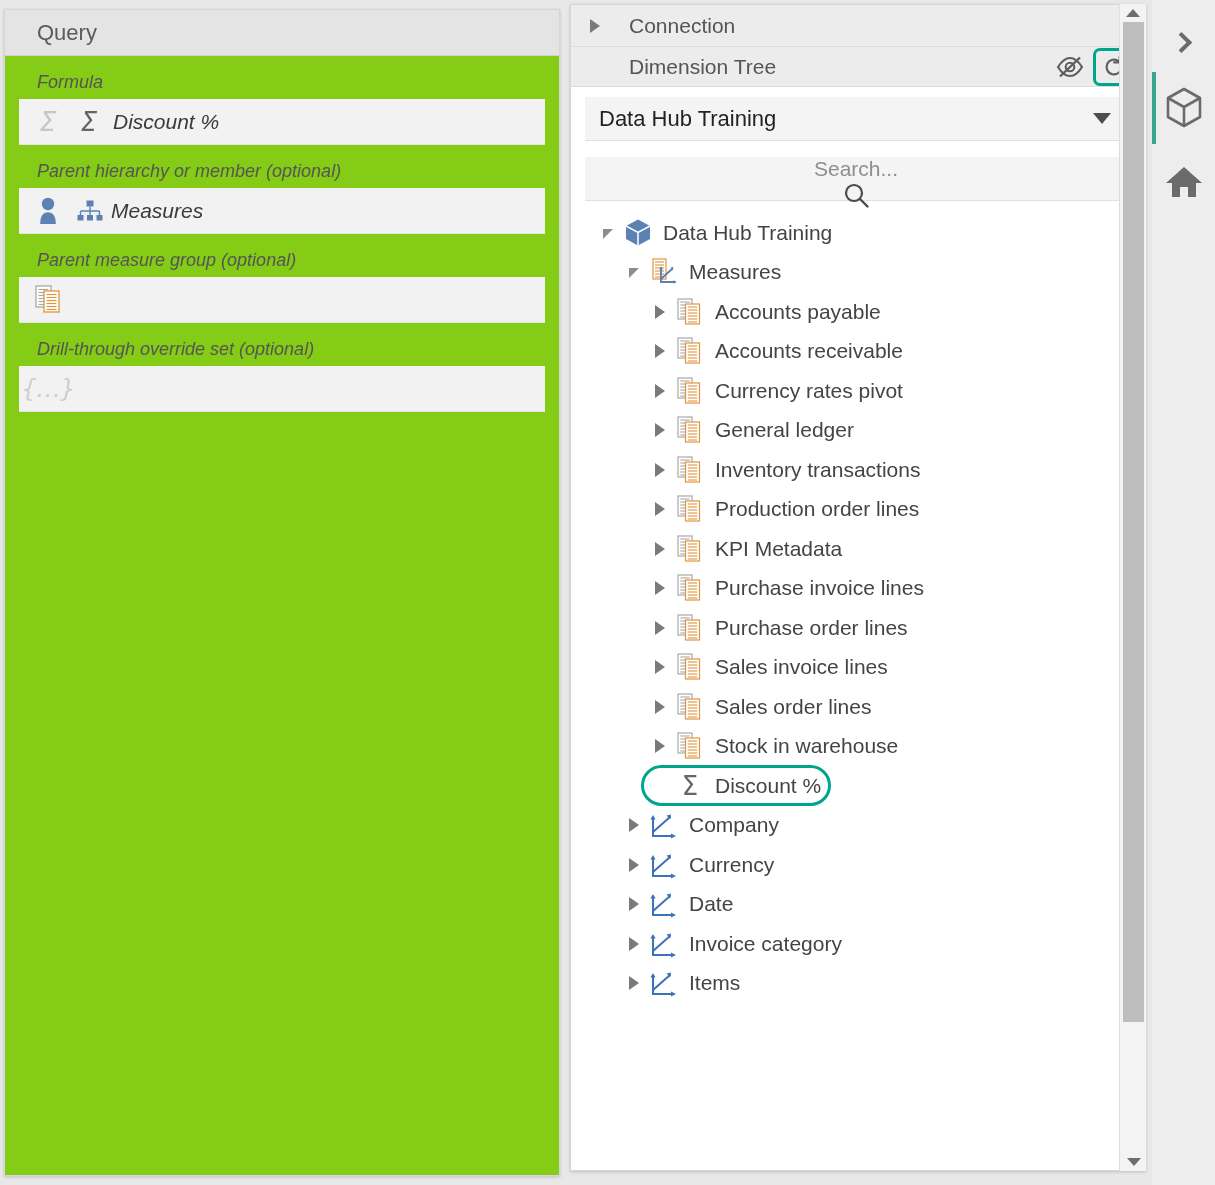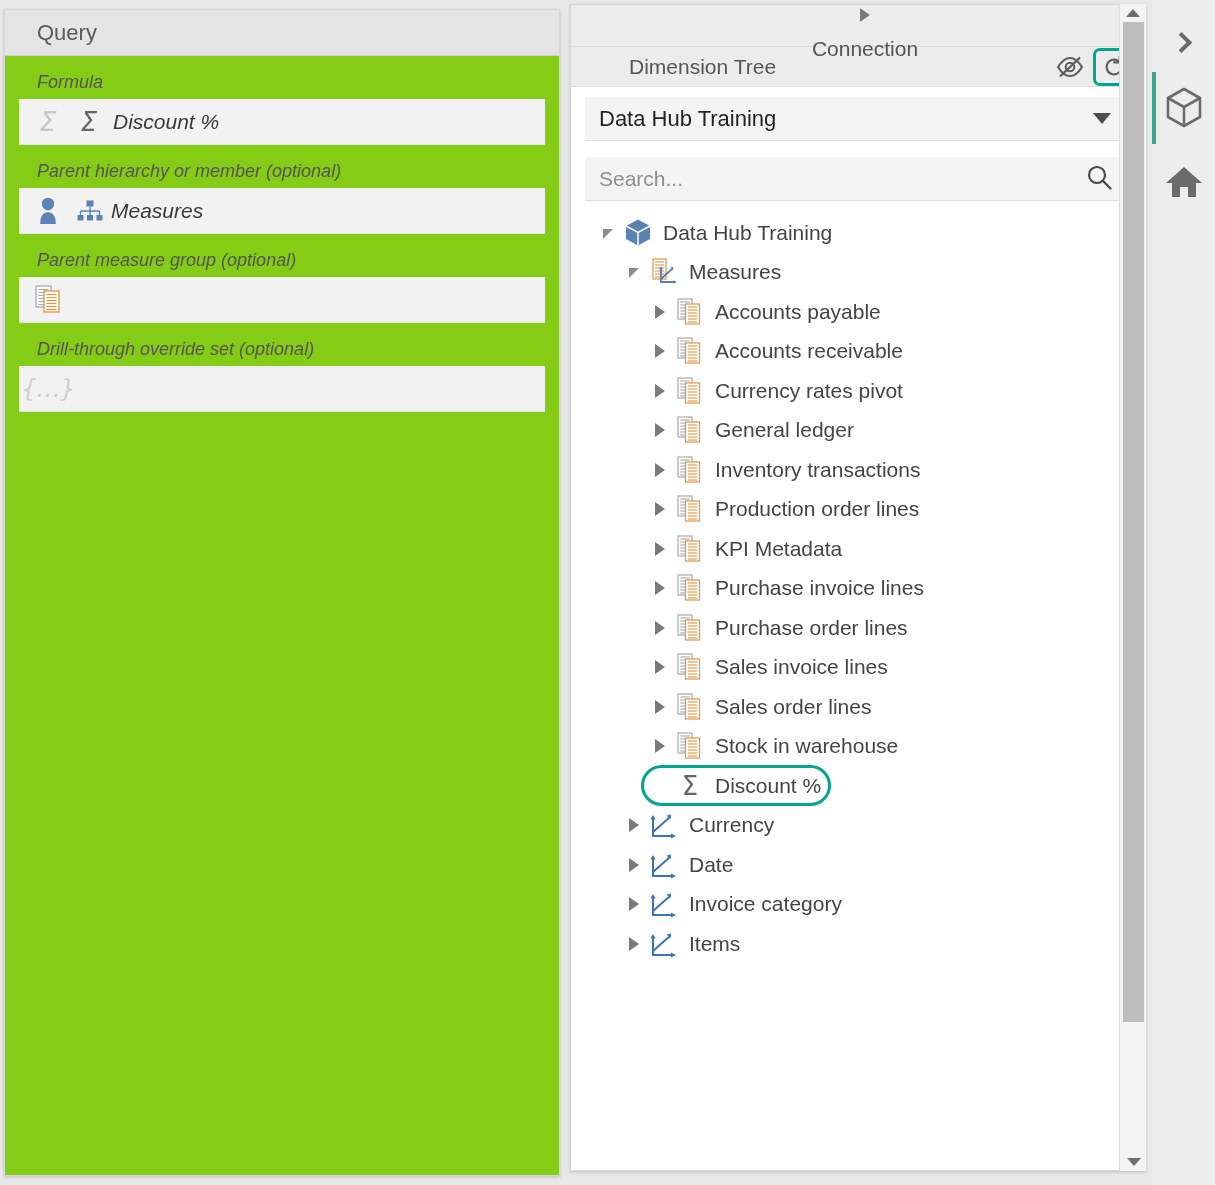--- a/index.html
+++ b/index.html
@@ -54,21 +54,21 @@
     position: absolute; left: 570px; top: 4px;
     width: 576px; height: 1167px;
     background: #ffffff;
     border: 1px solid #d6d6d6;
     box-shadow: 0 1px 3px rgba(0,0,0,0.18);
     overflow: hidden;
   }
   .conn-row {
     height: 42px; background: #ececec;
     border-bottom: 1px solid #dcdcdc;
-    display: flex; align-items: center; padding-left: 14px; gap: 12px; flex-direction: column;
+    display: flex; align-items: center; padding-left: 14px; gap: 24px;
   }
   .conn-label { font-size: 21px; color: #555555; }
   .dimtree-row {
     height: 40px; background: #ececec;
     border-bottom: 1px solid #dcdcdc;
     display: flex; align-items: center; padding: 0 10px 0 58px;
   }
   .dimtree-title { font-size: 21px; color: #555555; flex: 1; }
   .dim-actions { display: flex; align-items: center; gap: 6px; }
   .act-btn {
@@ -89,21 +89,21 @@
   .cube-select-label { flex: 1; font-size: 22px; color: #222222; }
   .caret-down {
     width: 0; height: 0;
     border-left: 9px solid transparent;
     border-right: 9px solid transparent;
     border-top: 11px solid #4d4d4d;
   }
   .search-box {
     margin-top: 16px; height: 44px; background: #f4f4f4;
     border-bottom: 1px solid #e0e0e0;
-    display: flex; align-items: center; padding: 0 12px 0 14px;
+    display: flex; align-items: center; padding: 0 12px 0 14px; flex-direction: column;
   }
   .search-ph { flex: 1; font-size: 21px; color: #8e8e8e; }
 
   
   .tree { margin-top: 12px; }
   .tree-row {
     display: flex; align-items: center;
     height: 39.5px;
     gap: 0;
     position: relative;
@@ -723,20 +723,38 @@
                 <g stroke="#3D72B4" stroke-width="2" fill="none" stroke-linecap="round">
                   <path d="M4 25 L4 7"></path>
                   <path d="M4 25 L24 25"></path>
                   <path d="M4 21 L21 6"></path>
                 </g>
                 <path d="M1.4 8.6 L4 4 L6.6 8.6 Z" fill="#3D72B4"></path>
                 <path d="M22 22.6 L27 25 L22 27.4 Z" fill="#3D72B4"></path>
                 <path d="M17.6 4.6 L22 3.6 L21.2 8.4 Z" fill="#3D72B4"></path>
               </svg>
             </span>
+            <span class="node-label">Company</span>
+          </div>
+          <div class="tree-row lvl1">
+            <span class="twisty">
+              <span class="tri-right"></span>
+            </span>
+            <span class="node-icon">
+              <svg width="30" height="28" viewBox="0 0 30 28">
+                <g stroke="#3D72B4" stroke-width="2" fill="none" stroke-linecap="round">
+                  <path d="M4 25 L4 7"></path>
+                  <path d="M4 25 L24 25"></path>
+                  <path d="M4 21 L21 6"></path>
+                </g>
+                <path d="M1.4 8.6 L4 4 L6.6 8.6 Z" fill="#3D72B4"></path>
+                <path d="M22 22.6 L27 25 L22 27.4 Z" fill="#3D72B4"></path>
+                <path d="M17.6 4.6 L22 3.6 L21.2 8.4 Z" fill="#3D72B4"></path>
+              </svg>
+            </span>
             <span class="node-label">Currency</span>
           </div>
           <div class="tree-row lvl1">
             <span class="twisty">
               <span class="tri-right"></span>
             </span>
             <span class="node-icon">
               <svg width="30" height="28" viewBox="0 0 30 28">
                 <g stroke="#3D72B4" stroke-width="2" fill="none" stroke-linecap="round">
                   <path d="M4 25 L4 7"></path>

